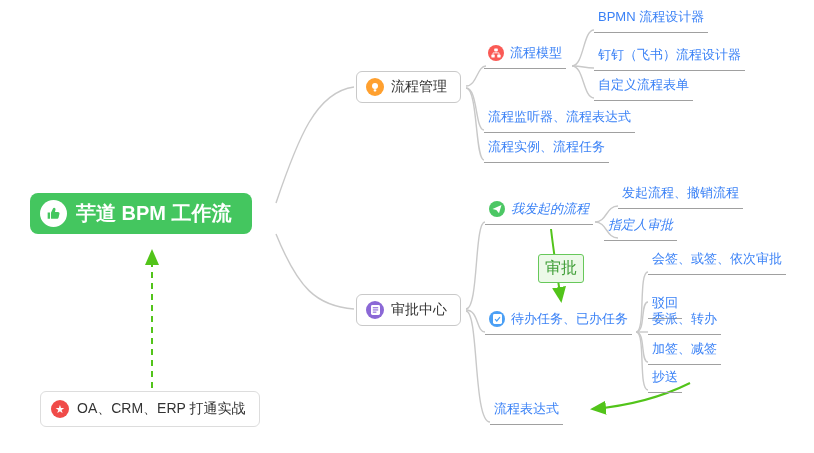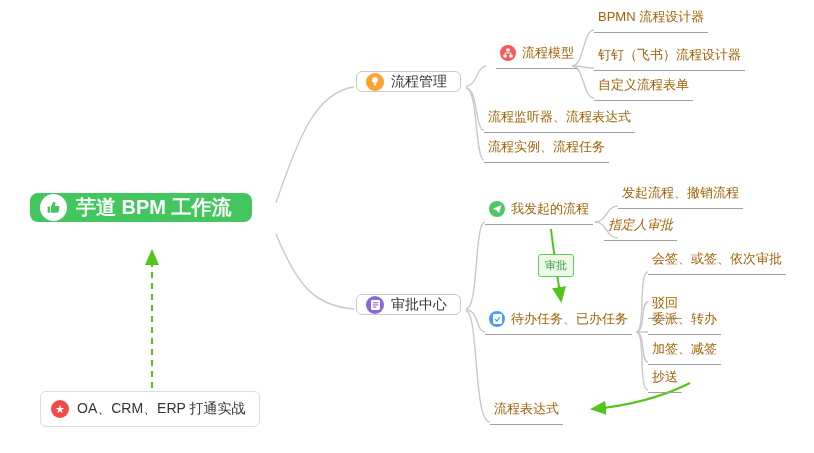--- a/index.html
+++ b/index.html
@@ -1,33 +1,33 @@
 <!DOCTYPE html>
 <html><head>
 <meta charset="utf-8">
 <style>
   html,body{margin:0;padding:0;background:#ffffff;}
   .canvas{position:relative;width:814px;height:453px;background:#ffffff;overflow:hidden;
           font-family:"Liberation Sans",sans-serif;}
   .connectors{position:absolute;left:0;top:0;pointer-events:none;}
   .node{position:absolute;display:flex;align-items:center;box-sizing:border-box;white-space:nowrap;}
-  .node-main{left:30px;top:193px;height:29px;background:#44c65f;border-radius:8px;
+  .node-main{left:30px;top:193px;height:41px;background:#44c65f;border-radius:8px;
              padding:0 20px 0 10px;gap:9px;color:#fff;font-size:20px;font-weight:bold;}
   .badge-main{width:27px;height:27px;border-radius:50%;background:#fff;display:flex;
               align-items:center;justify-content:center;flex:none;}
-  .node-branch{height:21px;background:#fff;border:1px solid #c9c9c9;border-radius:6px;
+  .node-branch{height:32px;background:#fff;border:1px solid #c9c9c9;border-radius:6px;
                padding:0 13px 0 9px;gap:7px;font-size:14px;color:#333;}
   .node-plain{height:36px;background:#fff;border:1px solid #ddd;border-radius:6px;
               padding:0 13px 0 10px;gap:8px;font-size:14px;color:#333;}
-  .leaf{position:absolute;display:flex;align-items:center;gap:6px;font-size:13px;color:#a16207;
+  .leaf{position:absolute;display:flex;align-items:center;gap:6px;font-size:13px;color:#3b82f6;
         padding:1px 4px 6px 4px;border-bottom:1px solid #a0a0a0;white-space:nowrap;box-sizing:border-box;}
   .badge{display:flex;align-items:center;justify-content:center;border-radius:50%;flex:none;}
   .b18{width:18px;height:18px;}
   .b16{width:16px;height:16px;}
-  .tag{position:absolute;left:538px;top:254px;font-size:11px;color:#3f9e37;background:#ecf9e8;
+  .tag{position:absolute;left:538px;top:254px;font-size:16px;color:#3f9e37;background:#ecf9e8;
        border:1px solid #67c85a;border-radius:3px;padding:3px 6px;}
 </style>
 </head>
 <body>
 
 <div class="canvas">
 
   <svg class="connectors" width="814" height="453">
     <defs>
       <marker id="ag" markerWidth="9" markerHeight="8" refX="6.5" refY="3.5" orient="auto">
@@ -90,39 +90,39 @@
       <svg width="9" height="10" viewBox="0 0 9 10">
           <rect width="9" height="10" rx="1.4" fill="#fff"></rect>
           <rect x="1.8" y="2.2" width="5.4" height="1.1" fill="#8b68d6"></rect>
           <rect x="1.8" y="4.4" width="5.4" height="1.1" fill="#8b68d6"></rect>
           <rect x="1.8" y="6.6" width="3.6" height="1.1" fill="#8b68d6"></rect>
         </svg>
     </span>
     <span>审批中心</span>
   </div>
 
-  <div class="leaf" style="left:496px;top:43px;">
+  <div class="leaf" style="left:484px;top:43px;">
     <span class="badge b16" style="background:#fa5a55;">
       <svg width="10" height="10" viewBox="0 0 10 10">
           <rect x="3.2" y="0.4" width="3.6" height="2.9" rx="0.6" fill="#fff"></rect>
           <rect x="0.4" y="6.6" width="3.3" height="2.9" rx="0.6" fill="#fff"></rect>
           <rect x="6.3" y="6.6" width="3.3" height="2.9" rx="0.6" fill="#fff"></rect>
           <path d="M5 3.3V4.9 M2 6.6V4.9H8V6.6" stroke="#fff" stroke-width="0.8" fill="none"></path>
         </svg>
     </span>
     <span>流程模型</span>
   </div>
   <div class="leaf" style="left:594px;top:7px;">BPMN 流程设计器</div>
   <div class="leaf" style="left:594px;top:45px;">钉钉（飞书）流程设计器</div>
   <div class="leaf" style="left:594px;top:75px;">自定义流程表单</div>
 
   <div class="leaf" style="left:484px;top:107px;">流程监听器、流程表达式</div>
   <div class="leaf" style="left:484px;top:137px;">流程实例、流程任务</div>
 
-  <div class="leaf" style="left:485px;top:199px;">
+  <div class="leaf" style="left:485px;top:199px;font-style:italic;">
     <span class="badge b16" style="background:#4cc764;">
       <svg width="10" height="10" viewBox="0 0 10 10">
           <path d="M0.5 5 L9.5 1 L7 9.2 L4.3 5.9 Z" fill="#fff"></path>
         </svg>
     </span>
     <span>我发起的流程</span>
   </div>
   <div class="leaf" style="left:618px;top:183px;">发起流程、撤销流程</div>
   <div class="leaf" style="left:604px;top:215px;font-style:italic;">指定人审批</div>
 

